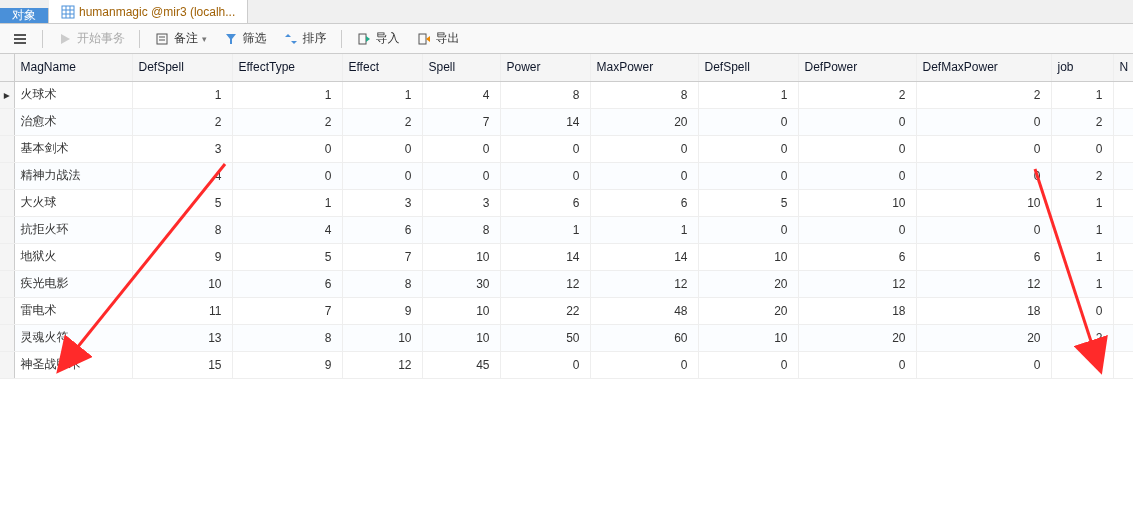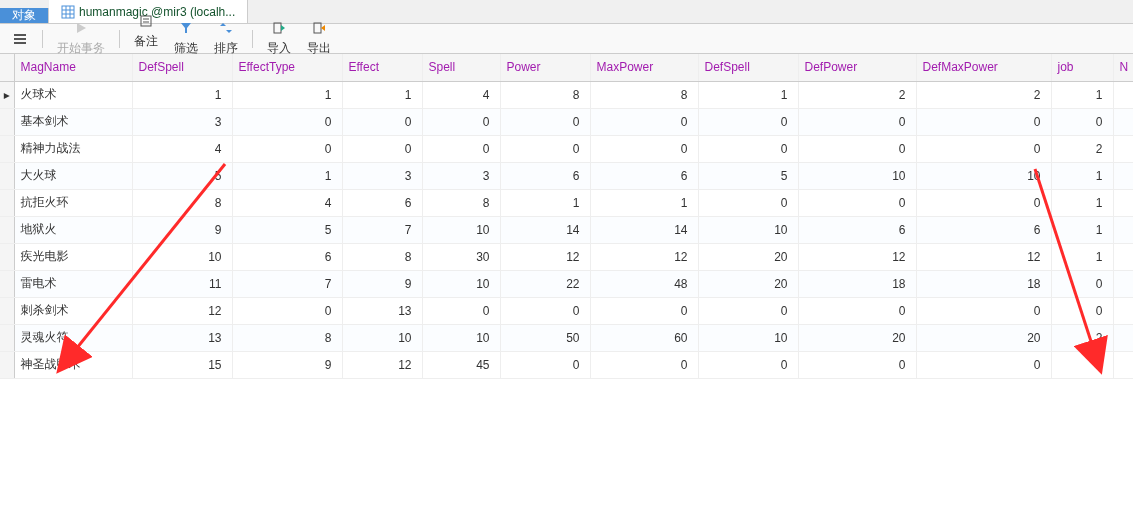--- a/index.html
+++ b/index.html
@@ -6,30 +6,30 @@
   body { font-family: "Microsoft YaHei", Arial, sans-serif; font-size: 12px; color: #333; background: #fff; width: 1133px; }
   
   
   .tabs { display: flex; height: 24px; border-bottom: 1px solid #ccc; background: #f0f0f0; }
   .tab { display: flex; align-items: center; padding: 0 12px; border-right: 1px solid #ccc; cursor: pointer; gap: 4px; }
   .tab.active { background: #4a90d9; color: #fff; margin-top: 8px; }
   .tab-icon { width: 14px; height: 14px; display: inline-flex; align-items: center; justify-content: center; }
   
   
   .toolbar { display: flex; align-items: center; height: 30px; padding: 0 6px; border-bottom: 1px solid #ccc; background: #f9f9f9; gap: 4px; }
-  .tb-btn { display: flex; align-items: center; gap: 4px; padding: 2px 6px; cursor: pointer; border-radius: 2px; flex-direction: column; }
+  .tb-btn { display: flex; align-items: center; gap: 4px; padding: 2px 6px; cursor: pointer; border-radius: 2px; }
   .tb-btn.disabled { color: #aaa; cursor: default; }
   .tb-sep { width: 1px; height: 18px; background: #ccc; margin: 0 4px; }
   .tb-icon { width: 16px; height: 16px; display: inline-flex; align-items: center; justify-content: center; }
   
   
   .table-wrap { width: 100%; overflow-x: auto; }
   table { border-collapse: collapse; width: 100%; table-layout: fixed; }
   th, td { height: 27px; padding: 0 6px; border-right: 1px solid #eee; border-bottom: 1px solid #eee; white-space: nowrap; overflow: hidden; }
-  th { background: #f5f5f5; text-align: left; font-weight: normal; color: #a21caf; border-bottom: 1px solid #ccc; position: relative; }
+  th { background: #f5f5f5; text-align: left; font-weight: normal; color: #0f172a; border-bottom: 1px solid #ccc; position: relative; }
   td.num { text-align: right; padding-right: 10px; }
   tr:nth-child(even) td { background: #fbfdff; }
   .row-indicator { width: 12px; padding: 0; text-align: center; color: #333; background: #f5f5f5 !important; border-right: 1px solid #ccc; }
   
   
   col.c-ind { width: 14px; }
   col.c-name { width: 118px; }
   col.c-idx { width: 100px; }
   col.c-et { width: 110px; }
   col.c-eff { width: 80px; }
@@ -43,21 +43,21 @@
   col.c-n { width: 20px; }
   svg.arrow-svg { position: absolute; top: 0; left: 0; }
 </style>
 </head>
 <body>
 
 <div class="tabs">
   <div class="tab active">
     <span>对象</span>
   </div>
-  <div class="tab" style="background:#fff;color:#14532d;">
+  <div class="tab" style="background:#fff;color:#a16207;">
     <span class="tab-icon">
       <svg width="14" height="14" viewBox="0 0 14 14">
           <rect x="1" y="1" width="12" height="12" fill="none" stroke="#4a90d9"></rect>
           <line x1="1" y1="5" x2="13" y2="5" stroke="#4a90d9"></line>
           <line x1="1" y1="9" x2="13" y2="9" stroke="#4a90d9"></line>
           <line x1="5" y1="1" x2="5" y2="13" stroke="#4a90d9"></line>
           <line x1="9" y1="1" x2="9" y2="13" stroke="#4a90d9"></line>
         </svg>
     </span>
     <span>humanmagic @mir3 (localh...</span>
@@ -178,20 +178,35 @@
           <td class="num">8</td>
           <td class="num">8</td>
           <td class="num">1</td>
           <td class="num">2</td>
           <td class="num">2</td>
           <td class="num">1</td>
           <td></td>
         </tr>
         <tr>
           <td class="row-indicator"></td>
+          <td>治愈术</td>
+          <td class="num">2</td>
+          <td class="num">2</td>
+          <td class="num">2</td>
+          <td class="num">7</td>
+          <td class="num">14</td>
+          <td class="num">20</td>
+          <td class="num">0</td>
+          <td class="num">0</td>
+          <td class="num">0</td>
+          <td class="num">2</td>
+          <td></td>
+        </tr>
+        <tr>
+          <td class="row-indicator"></td>
           <td>基本剑术</td>
           <td class="num">3</td>
           <td class="num">0</td>
           <td class="num">0</td>
           <td class="num">0</td>
           <td class="num">0</td>
           <td class="num">0</td>
           <td class="num">0</td>
           <td class="num">0</td>
           <td class="num">0</td>
@@ -278,35 +293,20 @@
           <td>雷电术</td>
           <td class="num">11</td>
           <td class="num">7</td>
           <td class="num">9</td>
           <td class="num">10</td>
           <td class="num">22</td>
           <td class="num">48</td>
           <td class="num">20</td>
           <td class="num">18</td>
           <td class="num">18</td>
-          <td class="num">0</td>
-          <td></td>
-        </tr>
-        <tr>
-          <td class="row-indicator"></td>
-          <td>刺杀剑术</td>
-          <td class="num">12</td>
-          <td class="num">0</td>
-          <td class="num">13</td>
-          <td class="num">0</td>
-          <td class="num">0</td>
-          <td class="num">0</td>
-          <td class="num">0</td>
-          <td class="num">0</td>
-          <td class="num">0</td>
           <td class="num">0</td>
           <td></td>
         </tr>
         <tr>
           <td class="row-indicator"></td>
           <td>灵魂火符</td>
           <td class="num">13</td>
           <td class="num">8</td>
           <td class="num">10</td>
           <td class="num">10</td>

